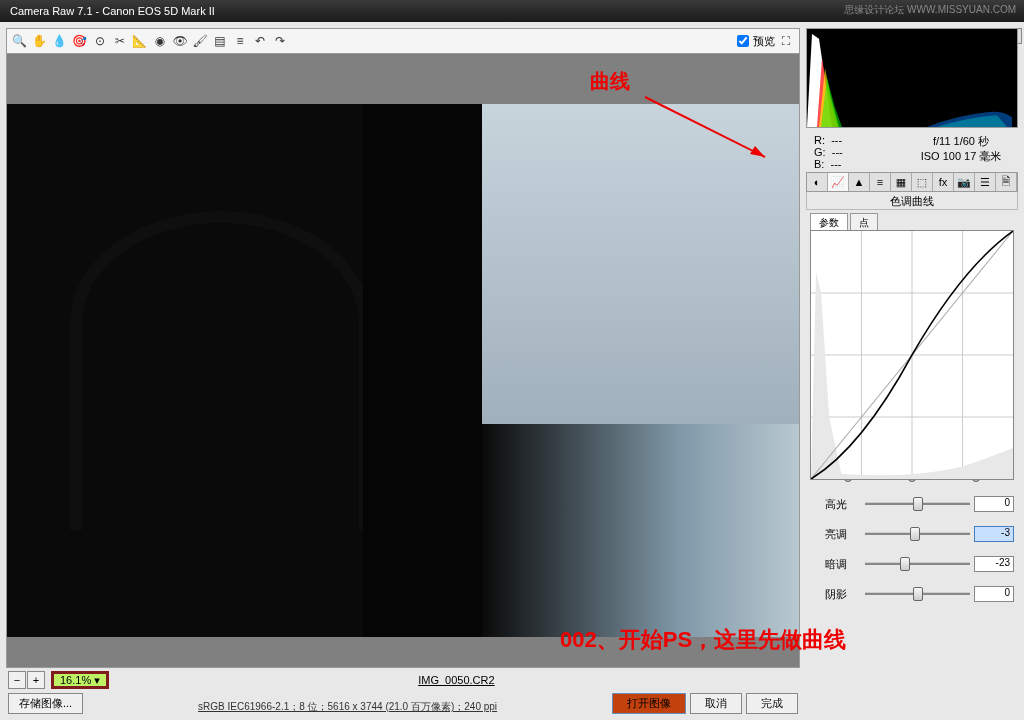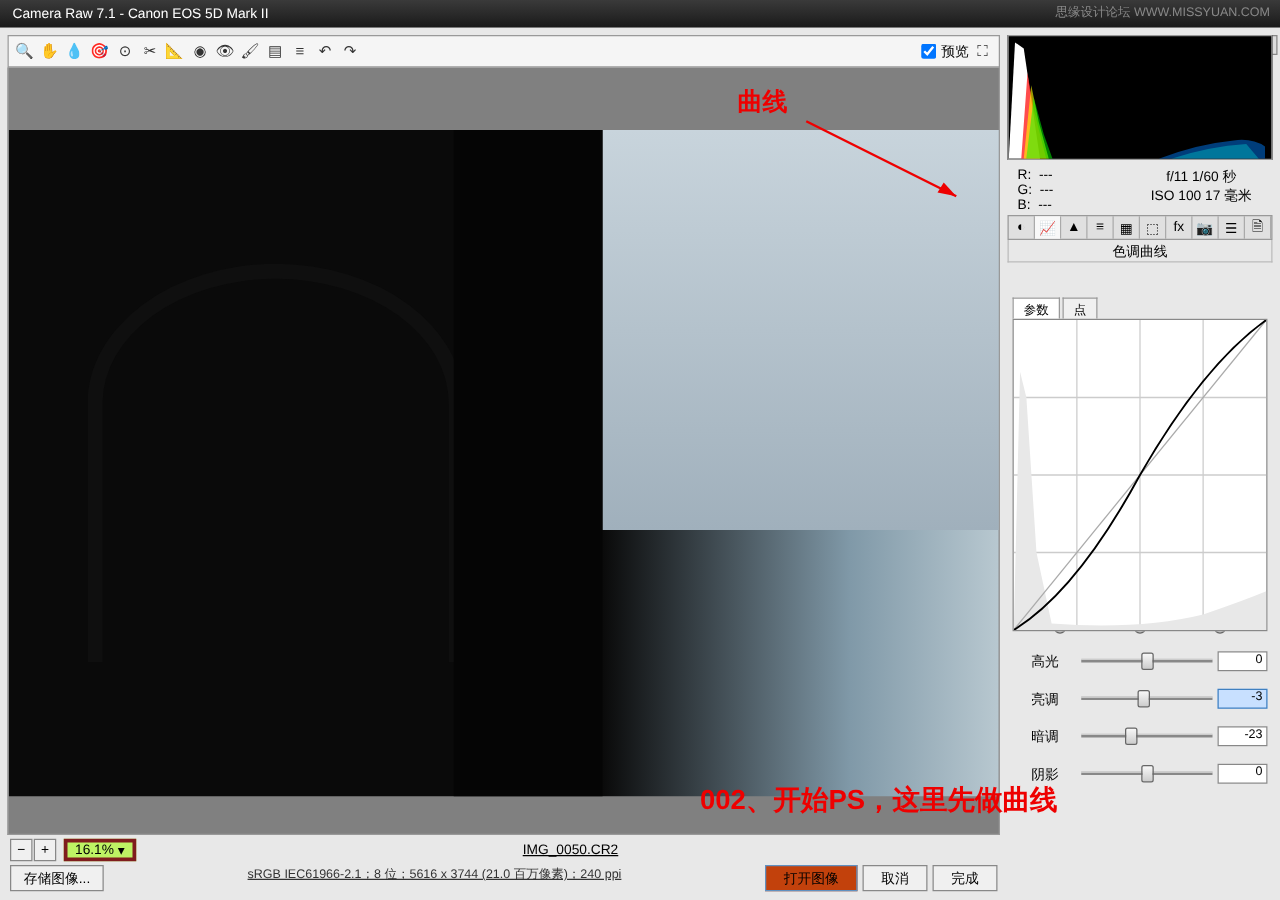--- a/index.html
+++ b/index.html
@@ -21,36 +21,36 @@
 .arch { position: absolute; left: 8%; top: 20%; width: 38%; height: 60%; border-radius: 50% 50% 0 0 / 35% 35% 0 0; border: 12px solid #0f0f0f; border-bottom: none; }
 .annotation { position: absolute; color: #e00; font-size: 20px; font-weight: bold; z-index: 10; }
 .anno-curve { top: 68px; left: 590px; }
 .arrow { position: absolute; top: 92px; left: 640px; width: 130px; height: 70px; z-index: 9; }
 .anno-bottom { top: 625px; left: 560px; font-size: 22px; }
 .bottom-info { height: 24px; display: flex; align-items: center; gap: 6px; padding: 4px 2px; }
 .zoom-btns { display: flex; gap: 1px; }
 .zbtn { width: 18px; height: 18px; border: 1px solid #888; background: #f0f0f0; display: flex; align-items: center; justify-content: center; cursor: pointer; }
 .zoom-pct { border: 3px solid #7f1d1d; background: #bef264; padding: 1px 6px; height: 18px; display: flex; align-items: center; }
 .filename { flex: 1; text-align: center; text-decoration: underline; }
-.footer-row { height: 22px; display: flex; align-items: flex-start; padding: 0 2px; }
+.footer-row { height: 22px; display: flex; align-items: flex-end; padding: 0 2px; }
 .save-btn { border: 1px solid #888; background: #f0f0f0; padding: 2px 10px; cursor: pointer; }
 .meta-link { flex: 1; text-align: center; color: #333; text-decoration: underline; font-size: 10px; }
 .btns-right { display: flex; gap: 4px; }
 .btn { border: 1px solid #888; background: #f0f0f0; padding: 2px 14px; cursor: pointer; }
 .btn.primary { background: #c2410c; border-color: #6090c0; }
 .histogram { height: 100px; background: #000; border: 1px solid #999; position: relative; margin-bottom: 4px; }
 .histo-svg { width: 100%; height: 100%; }
 .info-row { height: 40px; display: flex; padding: 2px 8px; font-size: 10px; }
 .rgb-col { flex: 1; }
 .exif-col { flex: 1; text-align: center; }
 .tab-icons { height: 20px; display: flex; border: 1px solid #999; background: #e0e0e0; }
 .tabicon { flex: 1; border-right: 1px solid #aaa; display: flex; align-items: center; justify-content: center; cursor: pointer; font-size: 11px; }
 .tabicon.active { background: #f8f8f8; }
 .panel-title { height: 18px; text-align: center; background: #e8e8e8; border: 1px solid #bbb; border-top: none; font-size: 11px; padding-top: 2px; }
-.subtabs { height: 20px; display: flex; gap: 2px; padding: 3px 4px 0; margin-top: 25px; }
+.subtabs { height: 20px; display: flex; gap: 2px; padding: 3px 4px 0; }
 .subtab { padding: 2px 8px; background: #f0f0f0; border: 1px solid #999; border-bottom: none; cursor: pointer; font-size: 10px; }
 .subtab.active { background: #fff; }
 .curve-box { height: 250px; border: 1px solid #888; background: #fff; margin: 0 4px; position: relative; }
 .curve-svg { width: 100%; height: 100%; }
 .sliders { padding: 6px 4px; }
 .slider-row { display: flex; align-items: center; height: 24px; margin-bottom: 6px; }
 .slider-label { width: 36px; font-size: 11px; margin-left: 15px; }
 .slider-track { flex: 1; height: 14px; position: relative; margin: 0 4px; }
 .track-line { position: absolute; top: 6px; left: 0; right: 0; height: 2px; background: #888; }
 .track-line::before, .track-line::after { content:''; position:absolute; top:-1px; width:100%; height:1px; background:#ccc; }

